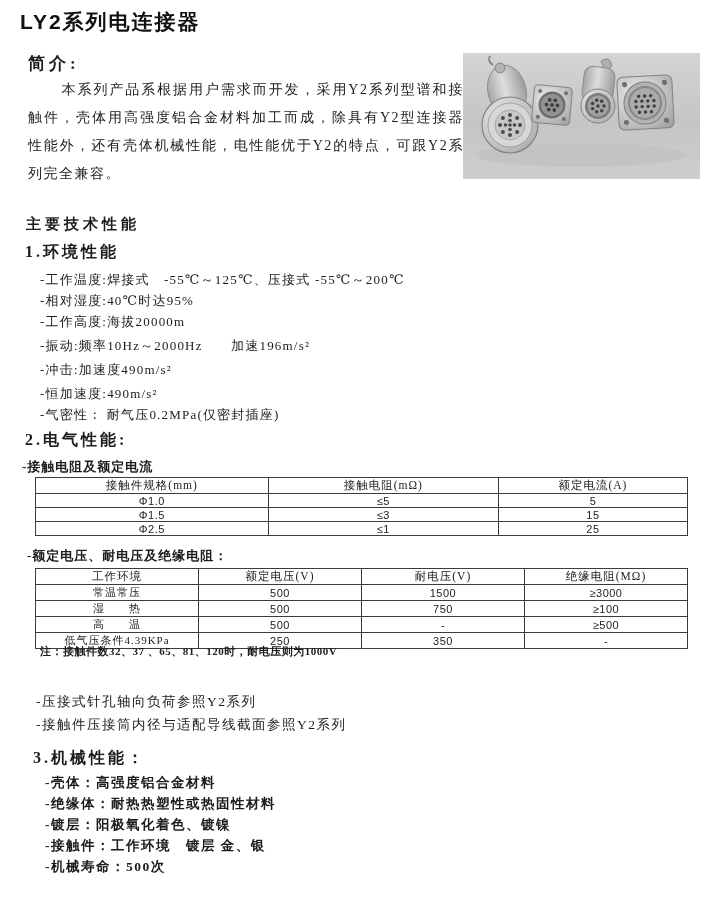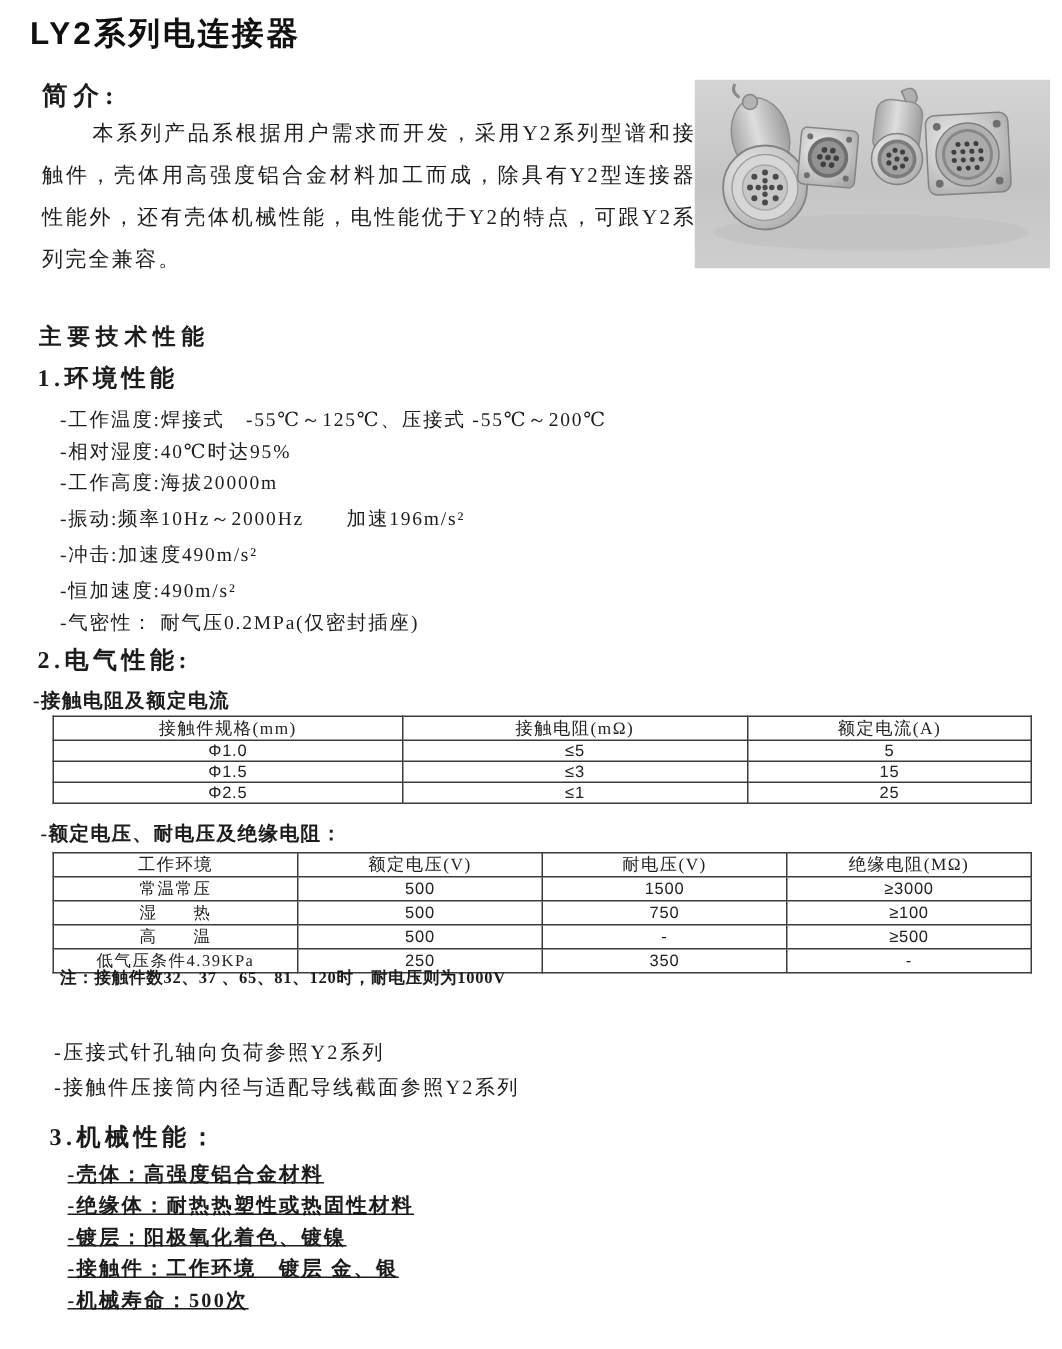--- a/index.html
+++ b/index.html
@@ -43,21 +43,21 @@
   .h-mech{left:33px;top:748px;}
   .env-list,.mech-list{
     position:absolute;margin:0;padding:0;list-style:none;
   }
   .env-list{left:40px;top:269px;font-size:13px;letter-spacing:1.2px;}
   .env-list li{line-height:21px;white-space:nowrap;}
   .env-list li:nth-child(4),
   .env-list li:nth-child(5),
   .env-list li:nth-child(6){margin-top:3px;}
   .mech-list{left:45px;top:772px;font-size:13.5px;font-weight:bold;letter-spacing:1.5px;}
-  .mech-list li{line-height:21px;white-space:nowrap;text-decoration:underline;}
+  .mech-list li{line-height:21px;white-space:nowrap;}
   .tbl-label{
     position:absolute;margin:0;
     font-size:13px;font-weight:bold;letter-spacing:1px;white-space:nowrap;
   }
   .lbl-contact{left:22px;top:458px;}
   .lbl-voltage{left:27px;top:547px;}
   table.tbl{
     position:absolute;left:35px;width:653px;
     border-collapse:collapse;table-layout:fixed;
     font-size:11.5px;color:#222;border-radius:10px;

